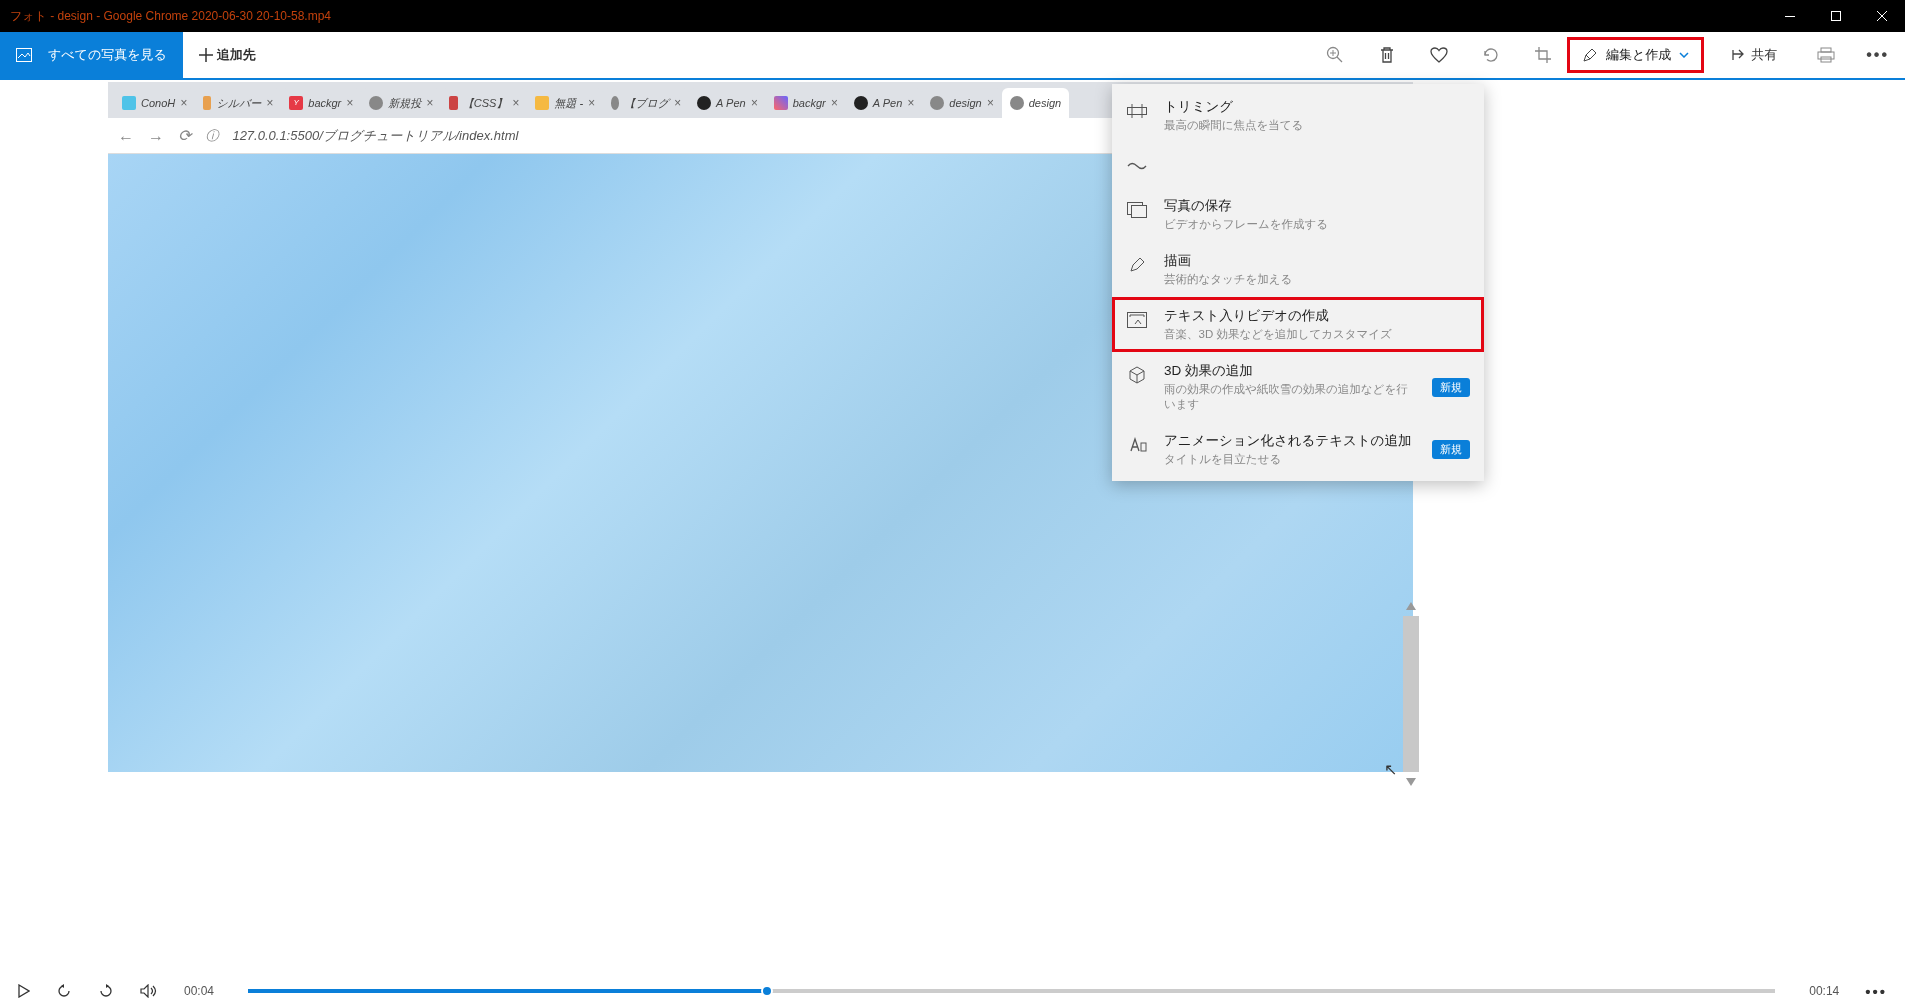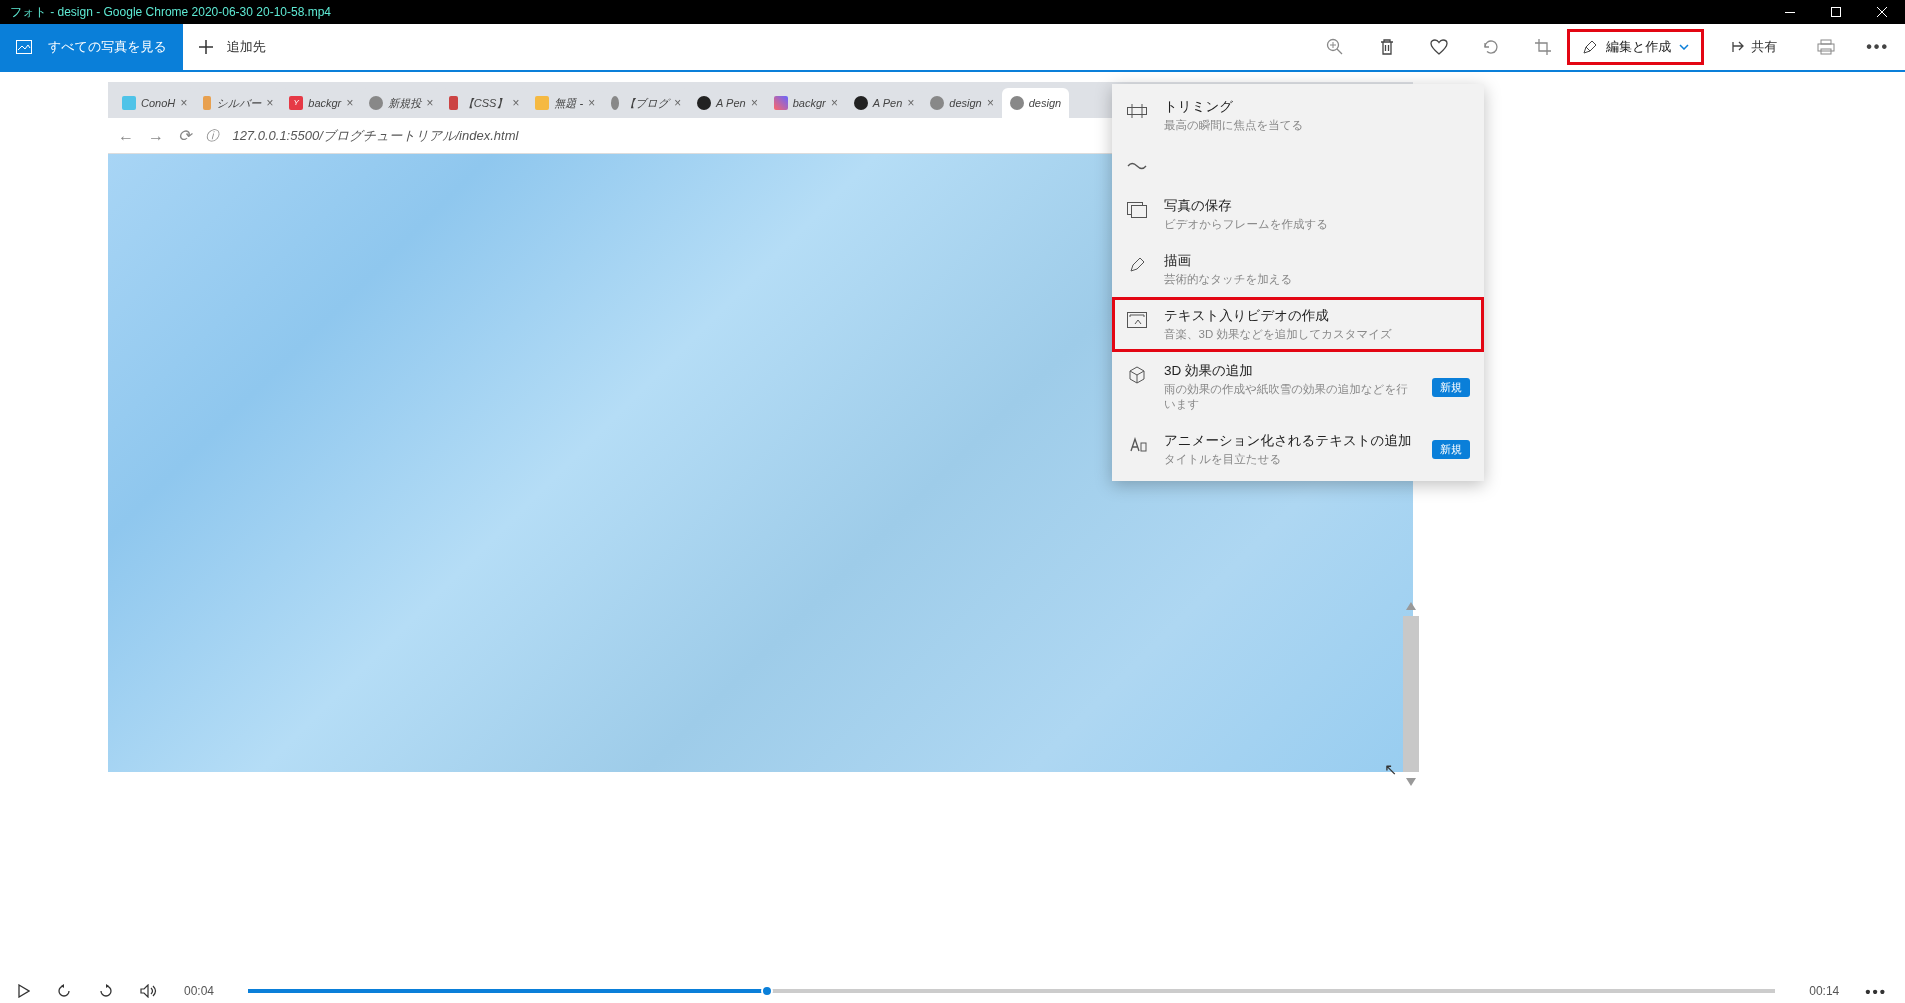--- a/index.html
+++ b/index.html
@@ -1,27 +1,27 @@
 <!DOCTYPE html>
 <html><head>
 <meta charset="utf-8">
 <style>
 * { margin: 0; padding: 0; box-sizing: border-box; font-family: "Segoe UI", Meiryo, sans-serif; }
 body { width: 1905px; height: 1003px; background: #fff; overflow: hidden; position: relative; }
 
 
-.titlebar { height: 24px; background: #000; color: #5eead4; display: flex; align-items: center; font-size: 12px; padding-left: 10px; }
+.titlebar { height: 32px; background: #000; color: #c2410c; display: flex; align-items: center; font-size: 12px; padding-left: 10px; }
 .titlebar-text { flex: 1; }
 .win-controls { display: flex; height: 100%; }
 .win-btn { width: 46px; display: flex; align-items: center; justify-content: center; color: #fff; font-size: 12px; }
 
 
 .app-toolbar { height: 48px; display: flex; align-items: center; border-bottom: 2px solid #0a7fd9; }
 .view-all { background: #0a7fd9; color: #fff; height: 100%; display: flex; align-items: center; padding: 0 16px; font-size: 13px; gap: 16px; }
-.add-to { display: flex; align-items: center; gap: 14px; padding: 0 16px; font-size: 13px; color: #333; }
+.add-to { display: flex; align-items: center; gap: 4px; padding: 0 16px; font-size: 13px; color: #333; font-weight: bold; }
 .toolbar-spacer { flex: 1; }
 .tool-icons { display: flex; align-items: center; gap: 28px; margin-right: 12px; }
 .tool-icon { width: 24px; height: 24px; display: flex; align-items: center; justify-content: center; color: #444; font-size: 16px; }
 .edit-create { display: flex; align-items: center; gap: 8px; padding: 6px 12px; font-size: 13px; color: #222; border: 3px solid #e30613; }
 .share-btn { display: flex; align-items: center; gap: 6px; padding: 0 25px; font-size: 13px; color: #333; }
 .more-btn { padding: 0 16px; color: #444; letter-spacing: 2px; font-weight: bold; }
 
 
 .content { position: absolute; top: 82px; left: 108px; width: 1305px; height: 690px; background: #dee1e6; font-style: italic; }
 .tabstrip { height: 36px; background: #dee1e6; display: flex; align-items: flex-end; padding-left: 6px; }

